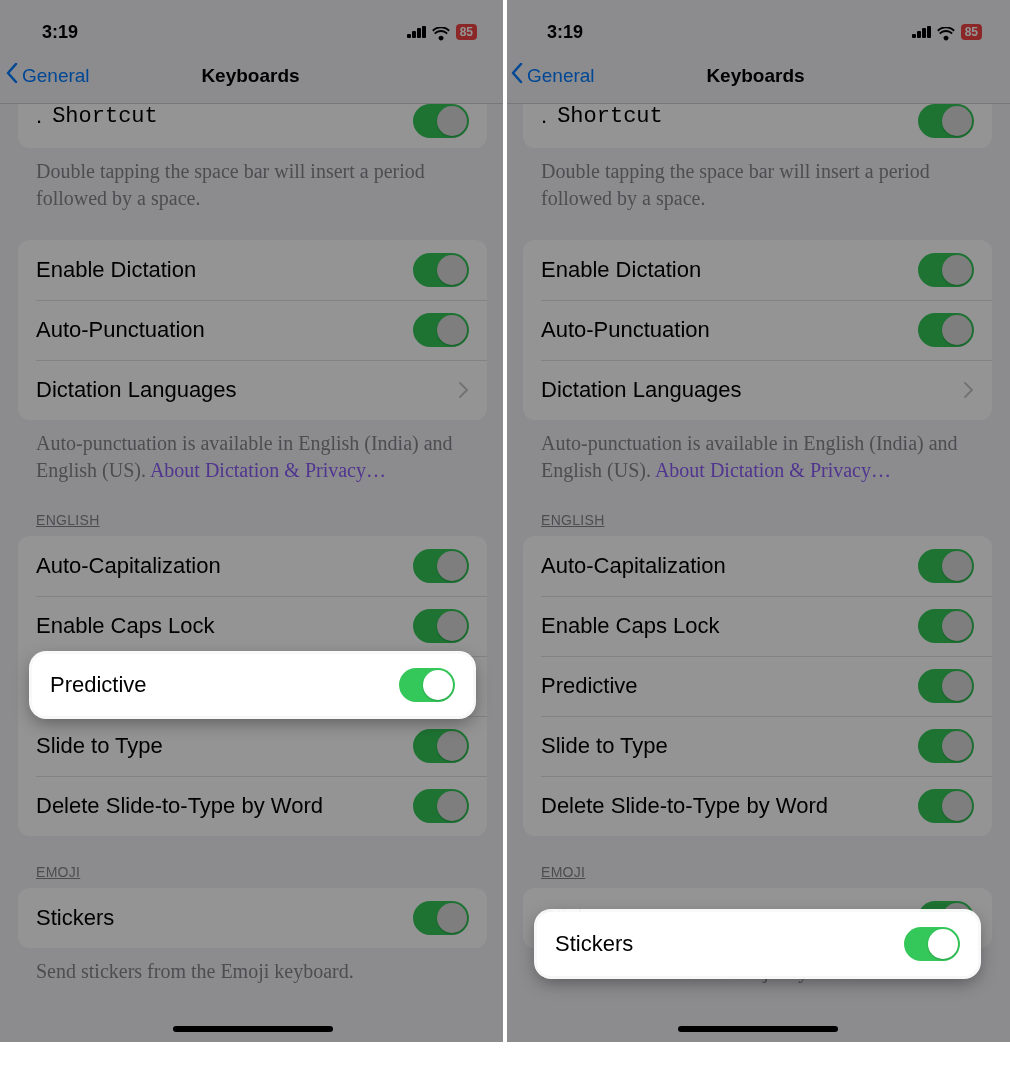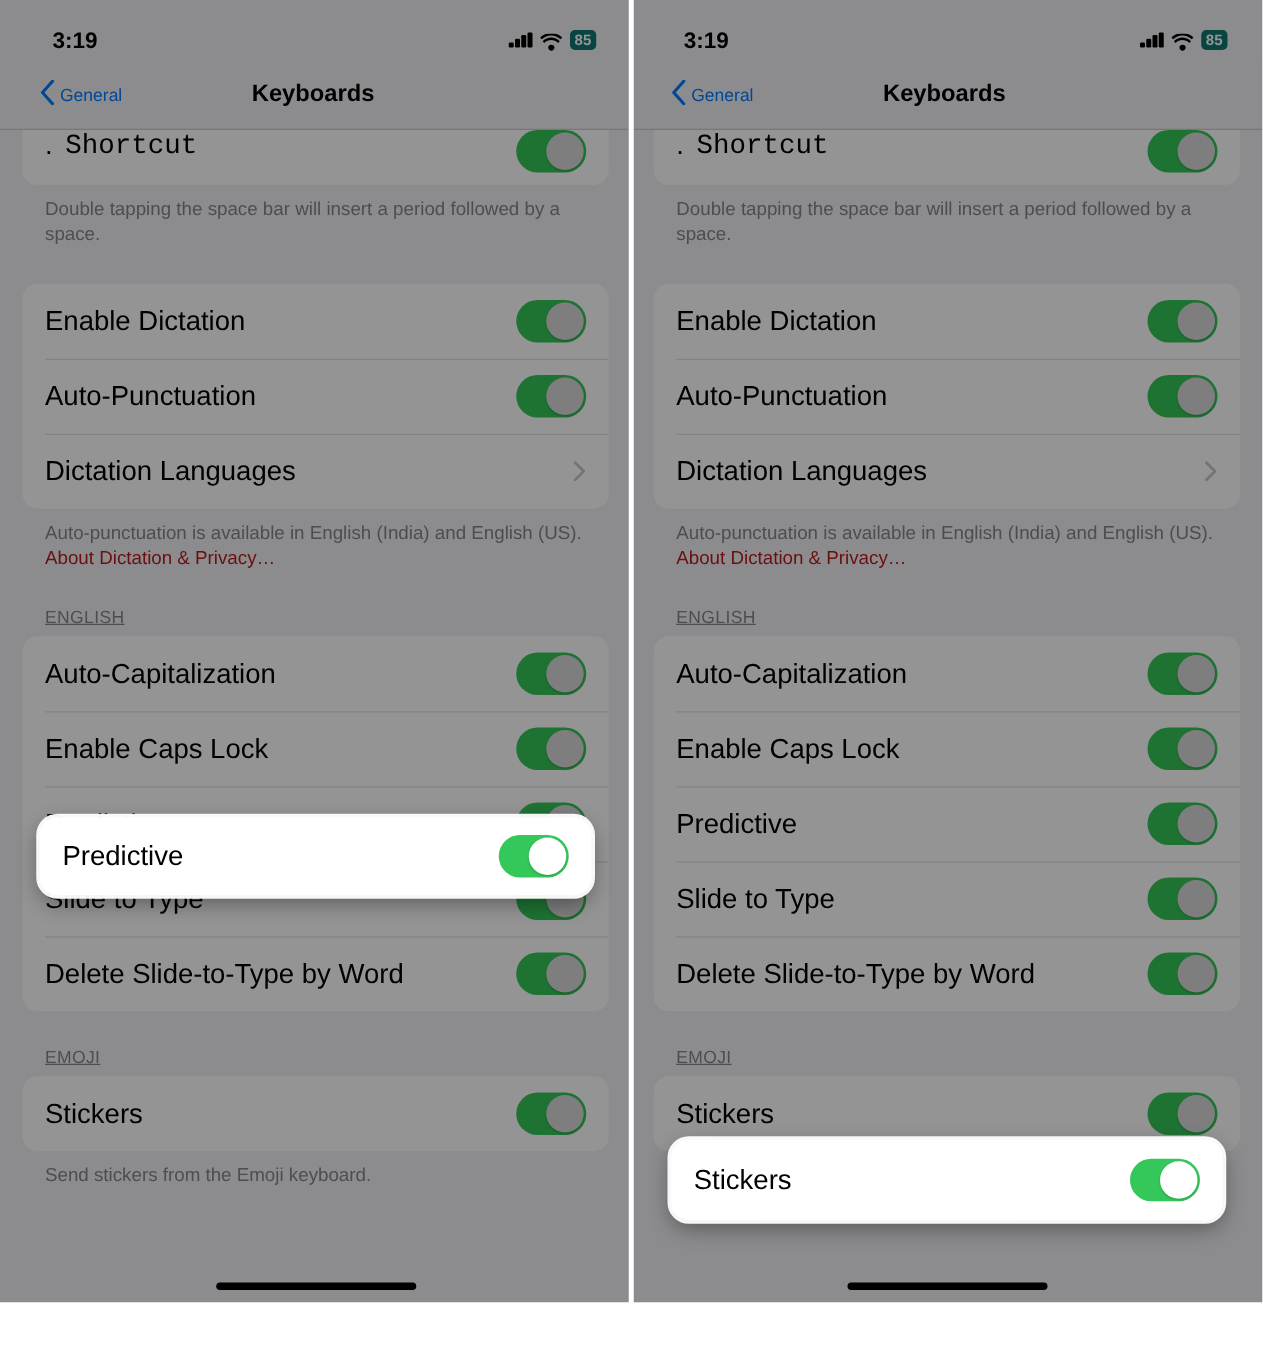--- a/index.html
+++ b/index.html
@@ -38,37 +38,37 @@
   .signal-bars { display: flex; align-items: flex-end; gap: 1.5px; height: 12px; }
   .signal-bars span { width: 3.5px; background: #000; border-radius: 1px; }
   .signal-bars span:nth-child(1){height:4px;}
   .signal-bars span:nth-child(2){height:7px;}
   .signal-bars span:nth-child(3){height:10px;}
   .signal-bars span:nth-child(4){height:12px;}
   .wifi-icon { width: 18px; height: 14px; position: relative; }
   .wifi-icon svg { width: 100%; height: 100%; }
   .battery { display: flex; align-items: center; height: 16px; }
   .battery-badge {
-    background: #0f766e; color: #fff; border-radius: 4px;
+    background: #ef4444; color: #fff; border-radius: 4px;
     font-size: 12px; font-weight: 700; padding: 1px 4px;
     line-height: 1; height:16px;display:flex;align-items:center;
   }
   
   .nav-bar {
     height: 56px;
     display: flex;
     align-items: center;
     position: relative;
     border-bottom: 0.5px solid rgba(0,0,0,0.15);
     background: #f2f2f7;
   }
   .nav-back {
     display: flex; align-items: center;
-    color: #007aff; font-size: 14px;
-    padding-left: 32px; gap: 4px;
+    color: #007aff; font-size: 19px;
+    padding-left: 6px; gap: 4px;
     cursor: pointer;
   }
   .nav-title {
     position: absolute; left: 0; right: 4px;
     text-align: center; font-size: 19px; font-weight: 600;
     pointer-events: none;
   }
   .chevron-left svg { width: 12px; height: 20px; }
   
   .content {
@@ -98,29 +98,29 @@
     background: #34c759;
   }
   .toggle.bright { background:#34c759; }
   .toggle::after {
     content: ""; position: absolute; top: 2px; right: 2px;
     width: 30px; height: 30px; border-radius: 50%;
     background: #ffffff; box-shadow: 0 1px 2px rgba(0,0,0,0.2);
   }
   .toggle.dim::after { background:#dadada; }
   .footer-text {
-    color: #86868b; font-size: 15px; padding: 10px 18px 0 18px; line-height: 1.35;
+    color: #86868b; font-size: 20px; padding: 10px 18px 0 18px; line-height: 1.35; font-family: Liberation Serif, serif;
   }
   .section-header {
     color: #86868b; font-size: 15px; padding: 28px 18px 8px 18px;
     letter-spacing: 0.3px;
     text-decoration: underline;
   }
   .section-header.upper { text-transform: uppercase; font-size:14px; }
-  .link { color: #b91c1c; }
+  .link { color: #8b5cf6; }
   .chevron-right { color: #c7c7cc; }
   .chevron-right svg { width: 10px; height: 16px; }
   .row-nav { cursor:pointer; }
   .row-nav .right { display:flex;align-items:center; }
   .shortcut-row { min-height:30px; padding-bottom:10px; align-items:flex-start; }
   .shortcut-label-wrap { display:flex; gap:10px; align-items:center; }
   .dot { font-size:22px; line-height:0.2; }
   
   .dimmer {
     position: absolute; inset: 0;

